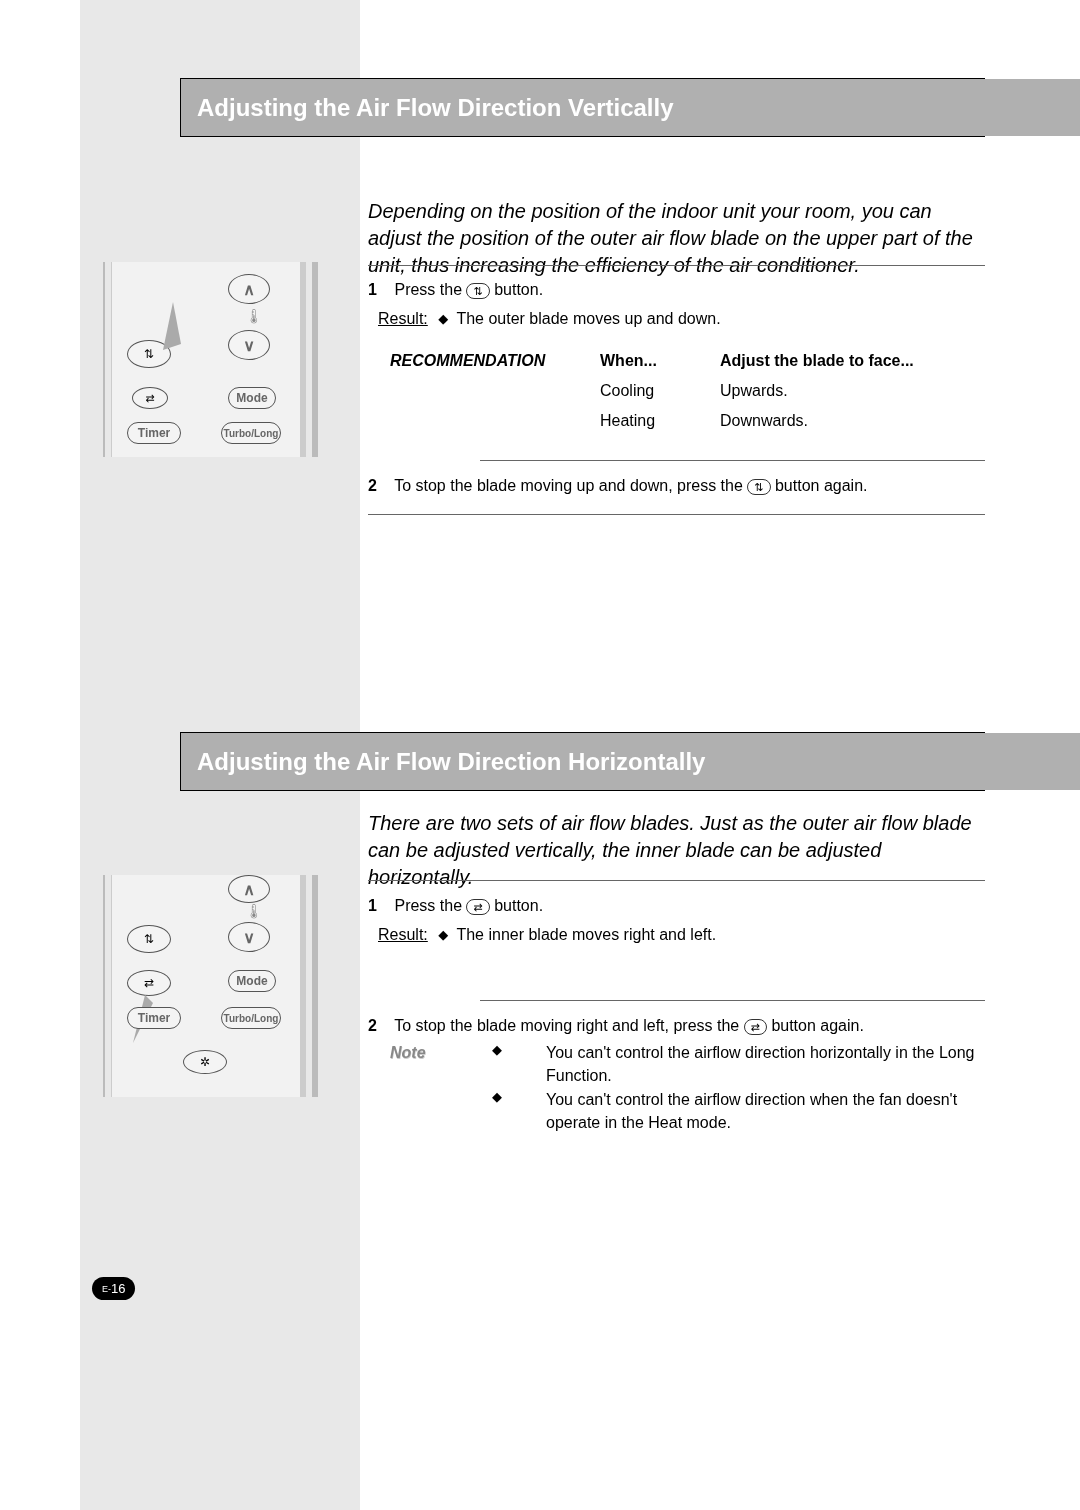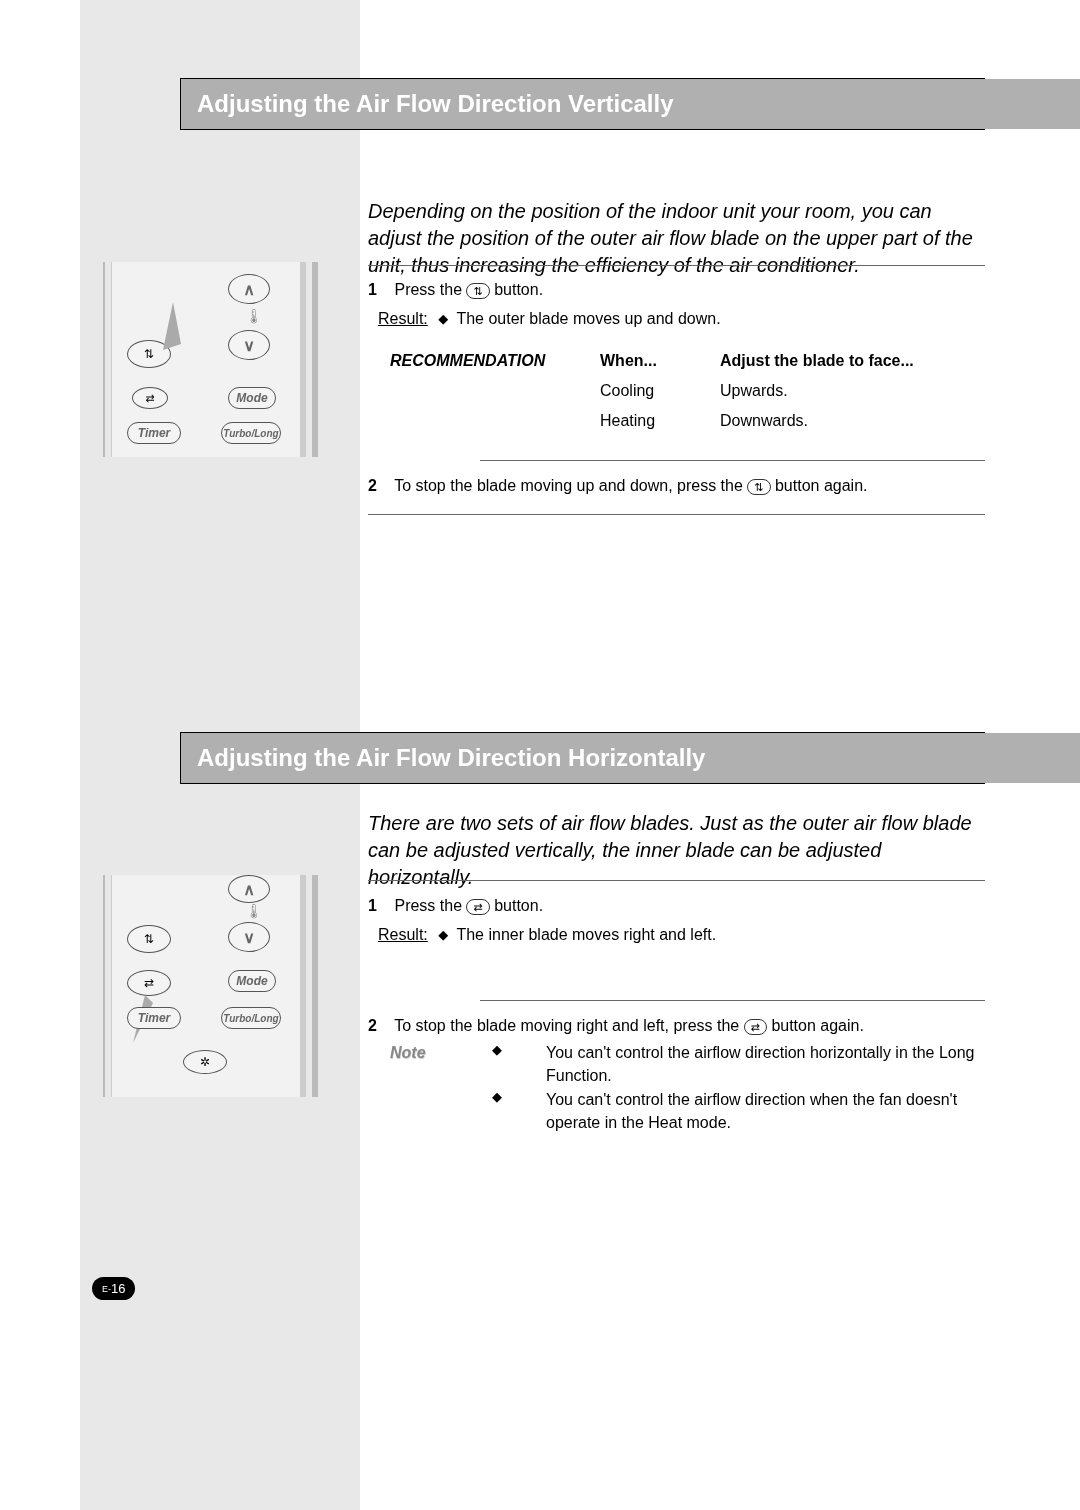--- a/index.html
+++ b/index.html
@@ -1,21 +1,21 @@
 <!DOCTYPE html>
 <html><head>
 <meta charset="utf-8">
 <style>
   * { margin: 0; padding: 0; box-sizing: border-box; }
   body { font-family: Arial, Helvetica, sans-serif; background: #fff; width: 1080px; height: 1510px; position: relative; }
   .page { position: relative; width: 100%; height: 100%; }
   .gray-strip { position: absolute; left: 80px; top: 0; width: 280px; height: 1510px; background: #e8e8e8; }
 
   .section-title-bar {
-    position: absolute; left: 180px; right: 95px; height: 52px;
+    position: absolute; left: 180px; right: 95px; height: 59px;
     border: 1px solid #000; background: #0f172a; display: flex; align-items: center;
   }
   .section-title-gray { background: #b0b0b0; height: 100%; flex: 0 0 905px; display: flex; align-items: center; padding-left: 16px; }
   .section-title-text { color: #fff; font-weight: bold; font-size: 24px; }
   .title-vert { top: 78px; }
   .title-horiz { top: 732px; align-items: center; }
 
   .intro-text { position: absolute; left: 368px; right: 95px; font-style: italic; font-weight: normal; font-size: 20px; line-height: 1.35; }
   .intro-vert { top: 198px; }
   .intro-horiz { top: 810px; }
@@ -42,21 +42,21 @@
   .page-num { position: absolute; left: 92px; bottom: 210px; background: #000; color: #fff; border-radius: 14px; padding: 4px 10px; font-size: 13px; }
   .page-num .small { font-size: 9px; vertical-align: 1px; }
 
   
   .remote { position: absolute; left: 103px; width: 215px; background: #e8e8e8; }
   .remote-vert { top: 262px; height: 195px; }
   .remote-horiz { top: 875px; height: 222px; }
   .remote-frame { position: absolute; inset: 0; border-left: 2px solid #bbb; border-right: 6px solid #bbb; }
   .remote-body { position: absolute; left: 8px; right: 12px; top: 0; bottom: 0; background: #f2f2f2; border-left: 1px solid #ccc; border-right: 6px solid #ccc; }
 
-  .btn-pill { position: absolute; border: 1.5px solid #555; border-radius: 999px; background: #f4f4f4; display: flex; align-items: center; justify-content: center; font-size: 11px; font-weight: bold; color: #666; font-style: italic; }
+  .btn-pill { position: absolute; border: 1.5px solid #555; border-radius: 999px; background: #f4f4f4; display: flex; align-items: center; justify-content: center; font-size: 11px; font-weight: bold; color: #666; }
   .btn-oval { position: absolute; border: 1.5px solid #555; border-radius: 50%; background: #f4f4f4; display: flex; align-items: center; justify-content: center; }
   .lbl { font-size: 12px; font-weight: bold; color: #666; }
   .arrow { font-size: 16px; font-weight: bold; color: #666; }
 
   .icon-inline { display: inline-block; vertical-align: middle; border: 1px solid #333; border-radius: 999px; padding: 0 6px; font-size: 11px; line-height: 14px; height: 16px; }
 </style>
 </head>
 <body>
 
 <div class="page">

